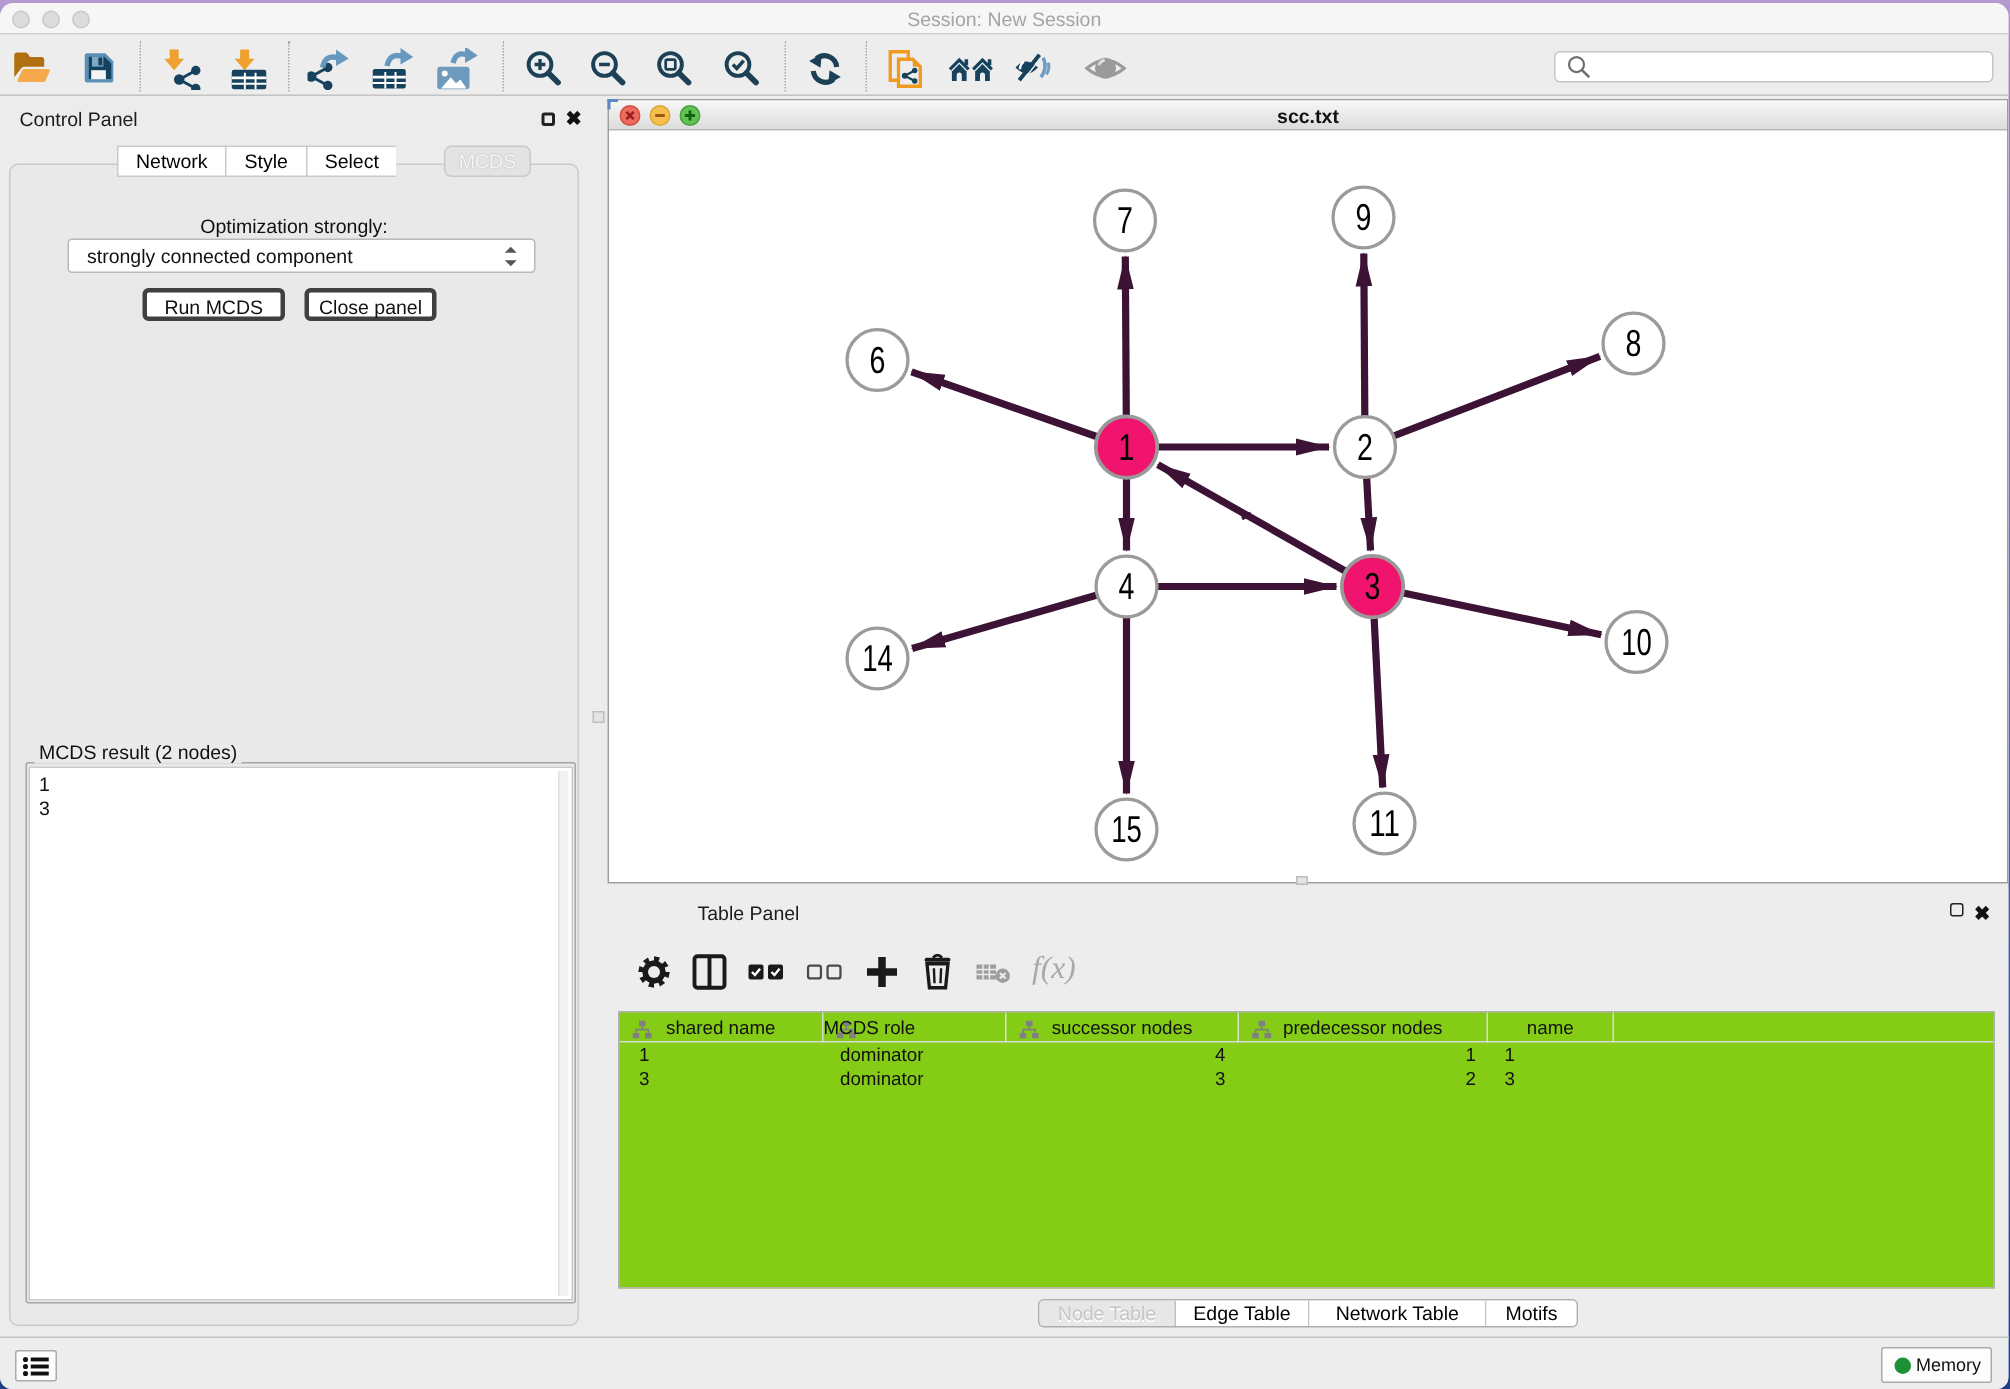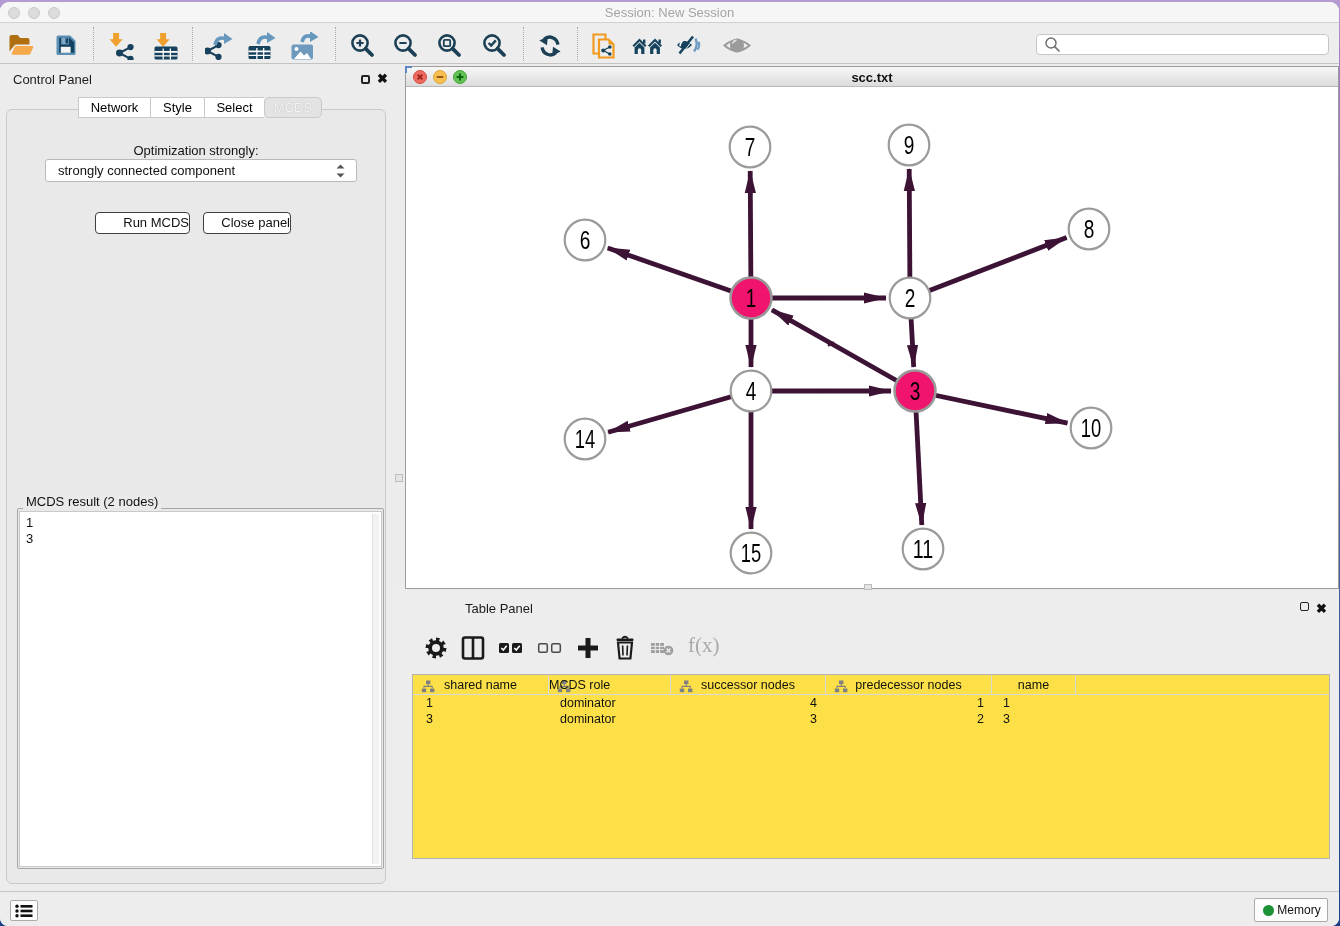--- a/index.html
+++ b/index.html
@@ -24,35 +24,35 @@
   
   #cpanel { position:absolute; left:0; top:62px; width:392px; height:825px; background:#ececec; }
   #cp-title { position:absolute; left:13px; top:8px; font-size:13px; color:#1c1c1c; }
   .hdr-sq { position:absolute; width:9px; height:9px; border:2px solid #222; border-radius:2px; }
   .hdr-x { position:absolute; font-size:13px; font-weight:bold; color:#111; }
   #cp-tabs { position:absolute; left:78px; top:33px; height:21px; display:flex; z-index:3; }
   .cptab { height:21px; font-size:13px; text-align:center; line-height:20px; background:#fff; border:1px solid #c9c9c9; border-right:none; color:#000000; }
   #cp-pane { position:absolute; left:6px; top:45px; width:380px; height:775px; background:#e9e9e9; border:1px solid #c9c9c9; border-radius:6px; }
   #opt-label { position:absolute; left:0; width:100%; top:33px; text-align:center; font-size:13px; color:#111; }
   #opt-select { position:absolute; left:38px; top:49px; width:312px; height:23px; background:#fff; border:1px solid #b9b9b9; border-radius:3px; font-size:13px; line-height:21px; padding-left:12px; color:#111; }
-  .cbtn { position:absolute; top:82px; height:22px; background:#fff; border:1px solid #404040; border-radius:4px; font-size:13px; text-align:right; line-height:20px; color:#111;margin-top:20px; }
+  .cbtn { position:absolute; top:82px; height:22px; background:#fff; border:3px solid #404040; border-radius:4px; font-size:13px; text-align:center; line-height:20px; color:#111; }
   #fieldset { position:absolute; left:10px; top:398px; width:367px; height:361px; border:1px solid #a6a6a6; border-radius:2px; }
   #fs-legend { position:absolute; left:5px; top:-15px; height:15px; line-height:15px; background:#eaeaea; padding:0 3px; font-size:13px; color:#111; z-index:2; }
   #fs-inner { position:absolute; left:1px; top:2px; right:1px; bottom:1px; background:#fff; border:1px solid #c9c9c9; font-size:13px; line-height:16px; padding:3px 0 0 6px; color:#111; }
   #fs-scroll { position:absolute; right:2px; top:2px; bottom:2px; width:7px; background:#f2f2f2; border-left:1px solid #e0e0e0; }
   
   #sccwin { position:absolute; left:405px; top:64px; width:934px; height:523px; background:#fff; border:1px solid #9d9d9d; }
   #scc-title { position:absolute; left:0; top:0; right:0; height:20px; background:linear-gradient(#f7f7f7,#dcdcdc); border-bottom:1px solid #b9b9b9; }
   #scc-name { position:absolute; left:0; right:0; top:3px; text-align:center; font-size:13px; font-weight:bold; color:#111; }
   #graph { position:absolute; left:0; top:21px; }
   
   #tpanel { position:absolute; left:392px; top:589px; right:0; height:302px; background:#ededed; }
   #tp-title { position:absolute; left:25px; top:10px; font-size:13px; color:#1c1c1c;margin-left:48px; }
   #tp-toolbar { position:absolute; left:13px; top:28px; right:8px; height:38px; }
-  #tbl { position:absolute; left:20px; top:83px; width:918px; height:185px; background:#fde047; border:1px solid #b3b3b3; }
+  #tbl { position:absolute; left:20px; top:83px; width:918px; height:185px; background:#84cc16; border:1px solid #b3b3b3; }
   #tbl-hdr { position:absolute; left:0; top:0; right:0; height:20px; border-bottom:1px solid #d9d9d9; font-size:12.5px; }
   .thcell { position:absolute; top:0; height:20px; border-right:1px solid #d9d9d9; text-align:center; line-height:20px; color:#111; }
   .trow { position:absolute; left:0; right:0; height:16px; font-size:12.5px; color:#111; }
   .tcell { position:absolute; top:0; height:16px; line-height:16px; }
   #tp-tabs { position:absolute; left:300px; top:275px; height:19px; display:flex; border:1px solid #aeaeae; border-radius:4px; overflow:hidden; background:#fff; }
   .tptab { height:19px; font-size:13px; text-align:center; line-height:18px; background:#fff; border-right:1px solid #c2c2c2; color:#000; }
   
   #statusbar { position:absolute; left:0; right:0; bottom:0; height:35px; background:#ededed; border-top:1px solid #c6c6c6;padding-left:20px; }
   #list-btn { position:absolute; left:10px; top:8px; width:28px; height:21px; background:#fdfdfd; border:1px solid #ababab; border-radius:2px; }
   #mem-btn { position:absolute; right:11px; top:6px; width:74px; height:24px; background:#fdfdfd; border:1px solid #ababab; border-radius:2px; font-size:12px; line-height:22px; text-align:center; padding-left:16px; color:#111; }
@@ -195,21 +195,21 @@
       </div>
   </div>
   <div id="cpanel">
     <div id="cp-title">Control Panel</div>
     <div class="hdr-sq" style="left:361px; top:11px;"></div>
     <div class="hdr-x" style="left:377px; top:7px;">✖</div>
     <div id="cp-tabs">
       <div class="cptab" style="width:72px;">Network</div>
       <div class="cptab" style="width:54px;">Style</div>
       <div class="cptab" style="width:60px;">Select</div>
-      <div class="cptab" style="width:58px; background:#e3e3e3; color:#f6f6f6; text-shadow:0 0 1px #a8a8a8; border-right:1px solid #c9c9c9; border-radius:5px; position:relative; z-index:2;">MCDS</div>
+      <div class="cptab" style="width:58px; background:#e3e3e3; color:#f6f6f6; text-shadow:0 0 1px #a8a8a8; border-right:1px solid #c9c9c9; border-radius:5px; position:relative; z-index:2;margin-left:32px;">MCDS</div>
     </div>
     <div id="cp-pane">
 
       <div id="opt-label">Optimization strongly:</div>
       <div id="opt-select">strongly connected component
         <svg width="11" height="14" style="position:absolute; right:10px; top:4px;" viewBox="0 0 11 14">
           <path d="M5.5 0.5 L9.5 4.5 H1.5 Z" fill="#555"></path>
             <path d="M5.5 13.5 L9.5 9.5 H1.5 Z" fill="#555"></path>
         </svg>
       </div>
@@ -321,21 +321,21 @@
         </svg>
 <svg style="position:absolute; left:245px; top:16px;" width="26" height="26" viewBox="0 0 26 26">
           <rect x="1" y="8" width="13" height="10" fill="#9e9e9e"></rect>
 <line x1="1" y1="11.3" x2="14" y2="11.3" stroke="#ededed" stroke-width="1"></line>
           <line x1="1" y1="14.6" x2="14" y2="14.6" stroke="#ededed" stroke-width="1"></line>
 <line x1="5.3" y1="8" x2="5.3" y2="18" stroke="#ededed" stroke-width="1"></line>
           <line x1="9.6" y1="8" x2="9.6" y2="18" stroke="#ededed" stroke-width="1"></line>
 <circle cx="18.5" cy="15.5" r="4.8" fill="#9e9e9e"></circle>
           <path d="M16.6,13.6 L20.4,17.4 M20.4,13.6 L16.6,17.4" stroke="#ededed" stroke-width="1.4"></path>
         </svg>
-<div style="position:absolute; left:283px; top:14px; width:40px; font-family:'Liberation Serif',serif; font-size:21px; color:#a9a9a9;">f(x)</div>
+<div style="position:absolute; left:283px; top:14px; width:40px; font-family:'Liberation Serif',serif; font-style:italic; font-size:21px; color:#a9a9a9;">f(x)</div>
 </div>
     <div id="tbl">
       <div id="tbl-hdr">
 <div class="thcell" style="left:0px; width:136px;">
             <span style="position:absolute; left:8px; top:4px;"><svg width="14" height="13" viewBox="0 0 14 13" style="flex:0 0 auto;">
                 <g fill="#808080">
 <rect x="5" y="0.5" width="4.4" height="3.6"></rect>
                   <rect x="0.8" y="8.6" width="4.4" height="3.6"></rect>
                   <rect x="9" y="8.6" width="4.4" height="3.6"></rect>
                 </g>
@@ -388,20 +388,26 @@
           <div class="tcell" style="left:590px;">1</div>
         </div>
       <div class="trow" style="top:36px;" id="row2">
           <div class="tcell" style="left:13px;">3</div>
           <div class="tcell" style="left:147px;">dominator</div>
           <div class="tcell" style="left:258px; width:146px; text-align:right;">3</div>
           <div class="tcell" style="left:413px; width:158px; text-align:right;">2</div>
           <div class="tcell" style="left:590px;">3</div>
         </div>
     </div>
+    <div id="tp-tabs">
+      <div class="tptab" style="width:91px; background:#e7e7e7; color:#c6c6c6; text-shadow:0 1px 0 #fff;">Node Table</div>
+      <div class="tptab" style="width:89px;">Edge Table</div>
+      <div class="tptab" style="width:118px;">Network Table</div>
+      <div class="tptab" style="width:60px; border-right:none;">Motifs</div>
+    </div>
   </div>
   <div class="grip" style="position:absolute; left:395px; top:472px; width:8px; height:8px; background:#e4e4e4; border:1px solid #bdbdbd;"></div>
   <div class="grip" style="position:absolute; left:864px; top:582px; width:8px; height:6px; background:#e4e4e4; border:1px solid #bdbdbd;"></div>
   <div id="statusbar">
     <div id="list-btn">
         <svg width="18" height="14" viewBox="0 0 18 14" style="position:absolute; left:4px; top:3px;">
 <g fill="#111">
             <circle cx="2" cy="2.3" r="1.7"></circle>
             <circle cx="2" cy="7" r="1.7"></circle>
             <circle cx="2" cy="11.7" r="1.7"></circle>

